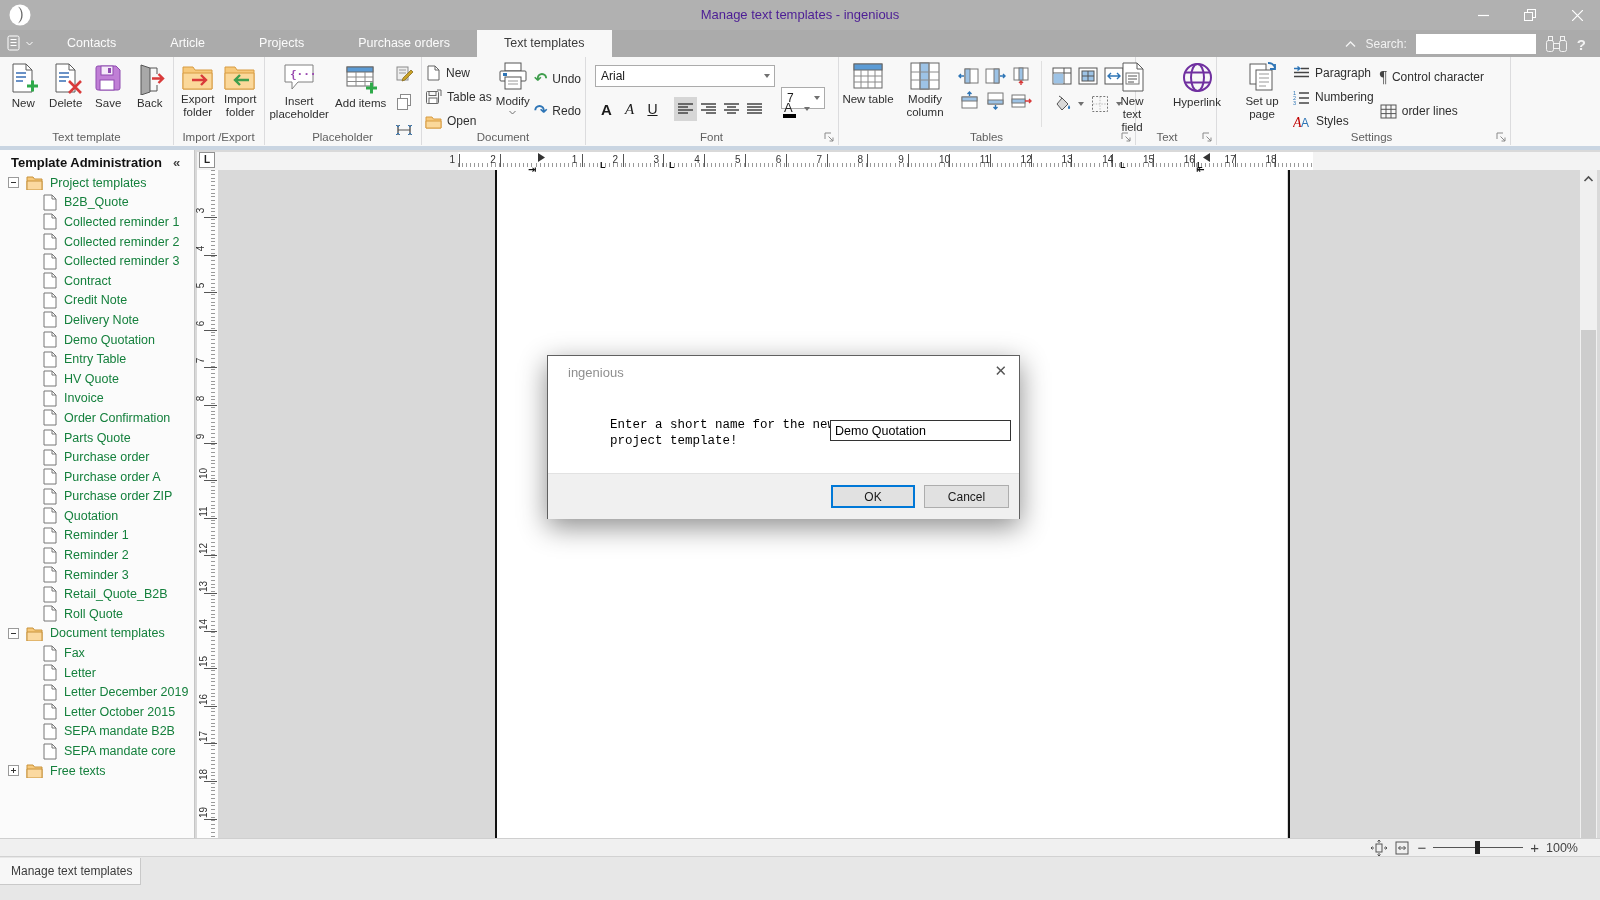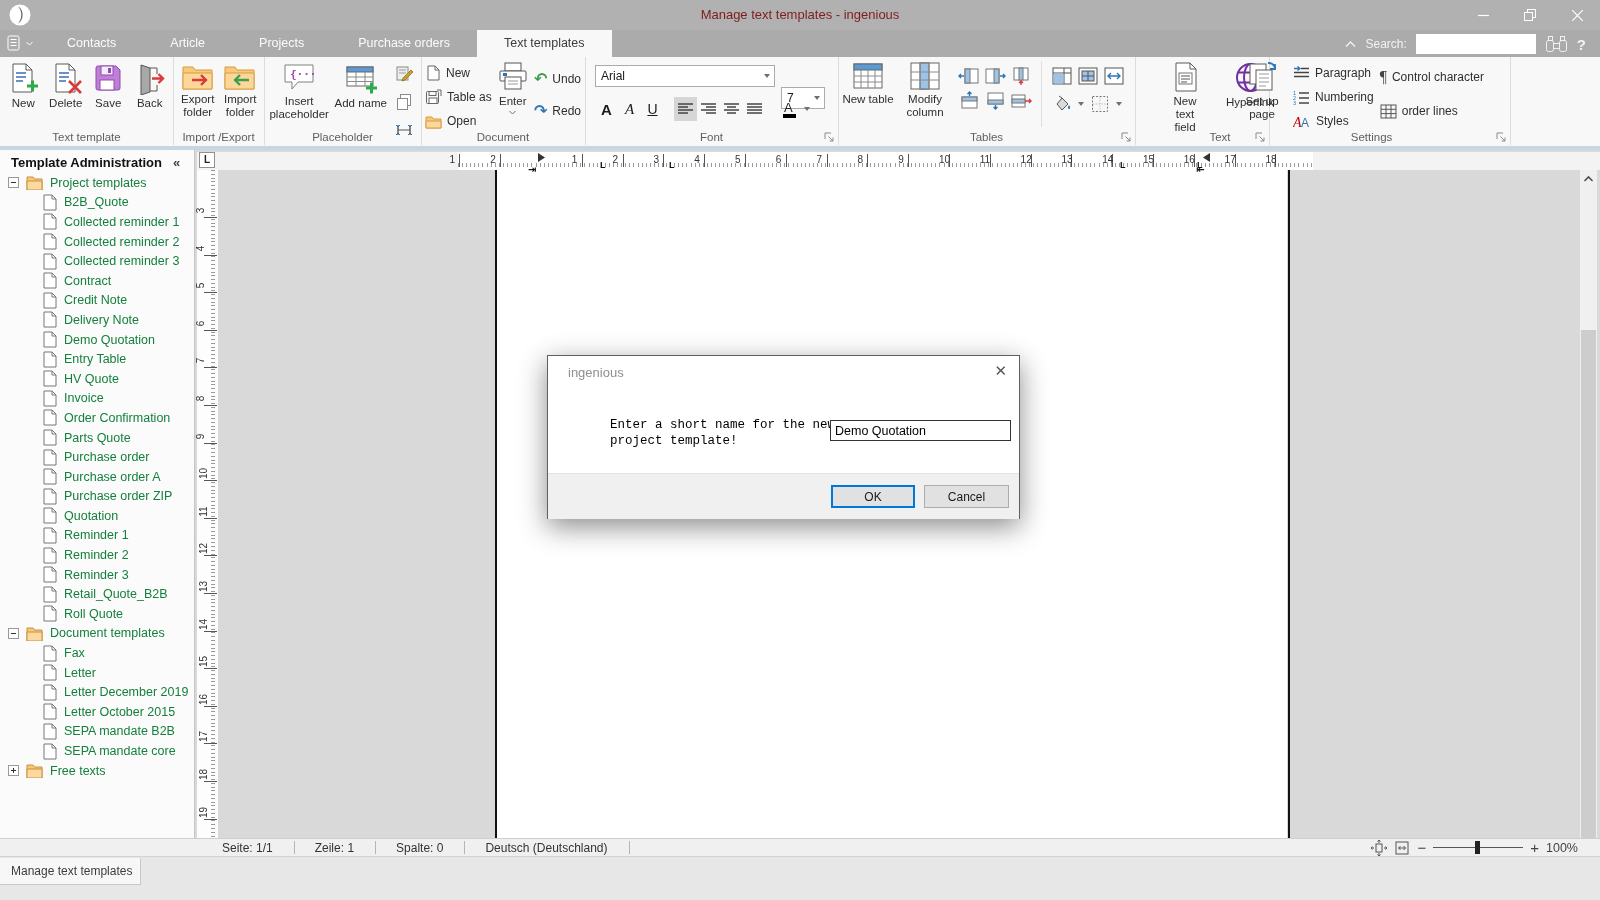--- a/index.html
+++ b/index.html
@@ -1,21 +1,21 @@
 <!DOCTYPE html>
 <html><head>
 <meta charset="utf-8">
 <style>
   html,body{margin:0;padding:0;width:1600px;height:900px;overflow:hidden;
     font-family:"Liberation Sans","DejaVu Sans",sans-serif;font-size:12px;color:#1a1a1a;background:#d9d9d9;}
   .abs{position:absolute;}
   svg{display:block;}
   
   #titlebar{left:0;top:0;width:1600px;height:30px;background:#b1b1b1;}
-  #title{left:0;top:0;width:1600px;height:30px;line-height:30px;text-align:center;color:#7f1d1d;font-size:13px;}
+  #title{left:0;top:0;width:1600px;height:30px;line-height:30px;text-align:center;color:#4c1d95;font-size:13px;}
   .winbtn{top:0;width:46px;height:30px;display:flex;align-items:center;justify-content:center;color:#fff;}
   
   #tabstrip{left:0;top:30px;width:1600px;height:27px;background:#ababab;display:flex;align-items:stretch;}
   #appmenu{width:40px;display:flex;align-items:center;justify-content:center;gap:2px;}
   .rtab{padding:0 27px;line-height:27px;color:#fbfbfb;font-size:12.5px;}
   .rtab.active{background:#f8f8f8;color:#3c3c3c;}
   #searchcluster{right:14px;top:33px;height:22px;display:flex;align-items:center;gap:9px;color:#f2f2f2;}
   #searchinput{width:112px;height:20px;background:#fff;border:none;outline:none;font-size:12px;padding:0 4px;}
   
   #ribbon{left:0;top:57px;width:1600px;height:89px;background:#f8f8f8;}
@@ -245,21 +245,21 @@
       </div>
       <div class="bigbtn" style="width:54px;">
         <span class="bi">
             <svg width="36" height="34" viewBox="0 0 36 34">
               <rect x="4" y="6" width="26" height="19" fill="#fff" stroke="#666"></rect>
               <rect x="4" y="6" width="26" height="5" fill="#5b9bd5" stroke="#666"></rect>
               <path d="M13 11v14M22 11v14M4 16h26M4 20.5h26" stroke="#8a8a8a"></path>
               <path d="M23 27h11M28.5 21.5v11" stroke="#2faa4a" stroke-width="3"></path>
             </svg>
           </span>
-        <span>Add name</span>
+        <span>Add items</span>
       </div>
       <div class="smcol" style="gap:3px;">
         <div class="mini">
             <svg width="18" height="18" viewBox="0 0 18 18">
               <rect x="2" y="2" width="11" height="13" fill="#eee" stroke="#8a8a8a"></rect>
               <path d="M4 5h7M4 8h7" stroke="#9a9a9a"></path>
               <path d="M8 13 16 5l2 2-8 8-3 1z" fill="#c9a227" stroke="#8a6d1f" stroke-width="0.8"></path>
             </svg>
           </div>
         <div class="mini">
@@ -310,21 +310,21 @@
       <div class="bigbtn" style="width:46px;">
         <span class="bi">
             <svg width="34" height="32" viewBox="0 0 34 32">
               <rect x="9" y="2" width="16" height="8" fill="#fff" stroke="#555"></rect>
               <rect x="4" y="10" width="26" height="10" rx="1" fill="#fff" stroke="#555"></rect>
               <rect x="7" y="12" width="4" height="3" fill="#2e75b6"></rect>
               <rect x="9" y="16" width="16" height="12" fill="#fff" stroke="#555"></rect>
               <path d="M12 20h10M12 23h10" stroke="#999"></path>
             </svg>
           </span>
-        <span>Enter</span>
+        <span>Modify</span>
         <svg width="7" height="5" viewBox="0 0 7 5" style="margin-top:2px;">
             <path d="M0.5 1 3.5 4 6.5 1" stroke="#707070" fill="none"></path>
           </svg>
       </div>
       <div class="smcol" style="gap:8px;padding-top:8px;">
         <div class="smrow">
           <span style="color:#3f9e4d;font-size:16px;font-weight:bold;line-height:16px;">↶</span>
           <span>Undo</span>
         </div>
         <div class="smrow">
@@ -515,21 +515,21 @@
     </div>
     <div class="launcher">
         <svg width="11" height="11" viewBox="0 0 11 11" fill="none">
           <path d="M1 1v6M1 1h6" stroke="#8a8a8a"></path>
           <path d="M4.5 4.5 9 9M9 5.5V9H5.5" stroke="#8a8a8a"></path>
         </svg>
       </div>
     <div class="gl">Tables</div>
   </div>
 
-  <div class="rgroup" style="left:1171px;width:98px;">
+  <div class="rgroup" style="left:1118px;width:98px;">
     <div class="gc" style="gap:2px;justify-content:center;">
       <div class="bigbtn" style="width:52px;">
         <span class="bi">
             <svg width="34" height="32" viewBox="0 0 34 32">
               <path d="M8 2h14l6 6v22H8z" fill="#fff" stroke="#5a5a5a"></path>
               <path d="M22 2v6h6" fill="none" stroke="#5a5a5a"></path>
               <rect x="11" y="12" width="13" height="11" fill="#fff" stroke="#777"></rect>
               <path d="M13 15h9M13 18h9M13 21h6" stroke="#555"></path>
             </svg>
           </span>
@@ -1067,30 +1067,20 @@
   <div id="dlgclose">✕</div>
   <div id="dlgmsg">Enter a short name for the new project template!</div>
   <input id="dlginput" value="Demo Quotation" style="">
   <div id="dlgfooter">
     <div class="dlgbtn" id="okbtn">OK</div>
     <div class="dlgbtn" id="cancelbtn">Cancel</div>
   </div>
 </div>
 
 <div class="abs" id="statusbar">
-  <div id="statusleft">
-    <span class="stcell">Seite: 1/1</span>
-      <span class="stsep"></span>
-    <span class="stcell">Zeile: 1</span>
-      <span class="stsep"></span>
-    <span class="stcell">Spalte: 0</span>
-      <span class="stsep"></span>
-    <span class="stcell">Deutsch (Deutschland)</span>
-      <span class="stsep"></span>
-  </div>
   <div id="zoomcluster">
     <svg width="16" height="16" viewBox="0 0 16 16" fill="none">
         <rect x="5" y="4" width="6" height="8" stroke="#555"></rect>
         <path d="M8 0v3M8 13v3M0 8h3M13 8h3" stroke="#555"></path>
         <path d="M6.5 1.5 8 0l1.5 1.5M6.5 14.5 8 16l1.5-1.5M1.5 6.5 0 8l1.5 1.5M14.5 6.5 16 8l-1.5 1.5" stroke="#555" fill="none"></path>
       </svg>
     <svg width="16" height="16" viewBox="0 0 16 16" fill="none">
         <rect x="2" y="2" width="12" height="12" stroke="#555"></rect>
         <path d="M4.5 8h7m-5-2-2 2 2 2m3-4 2 2-2 2" stroke="#555"></path>
       </svg>

